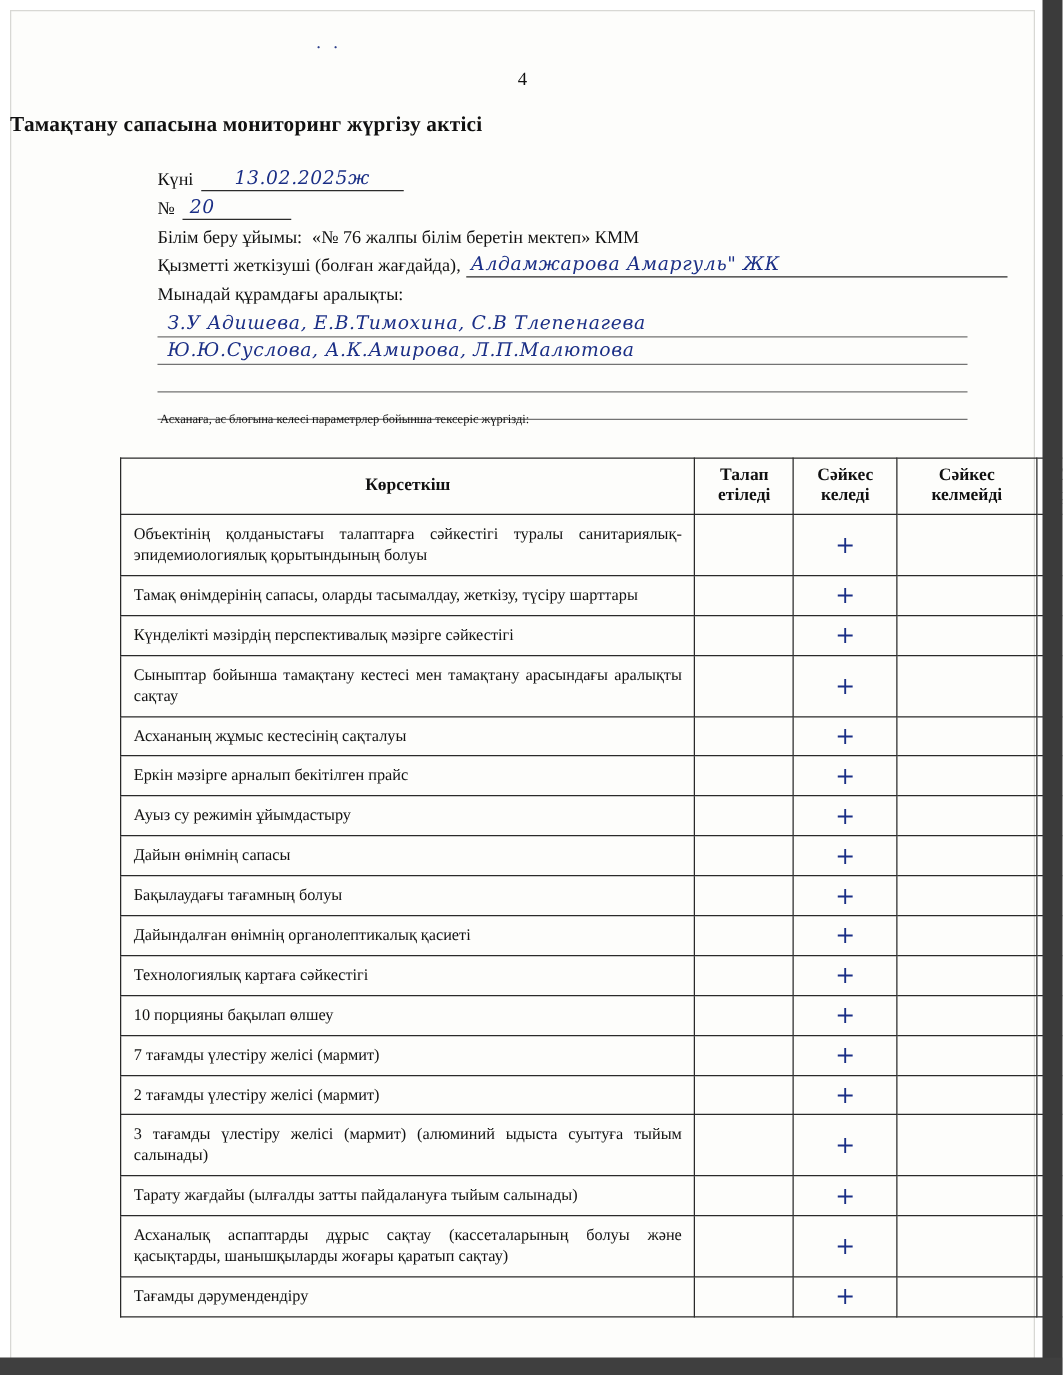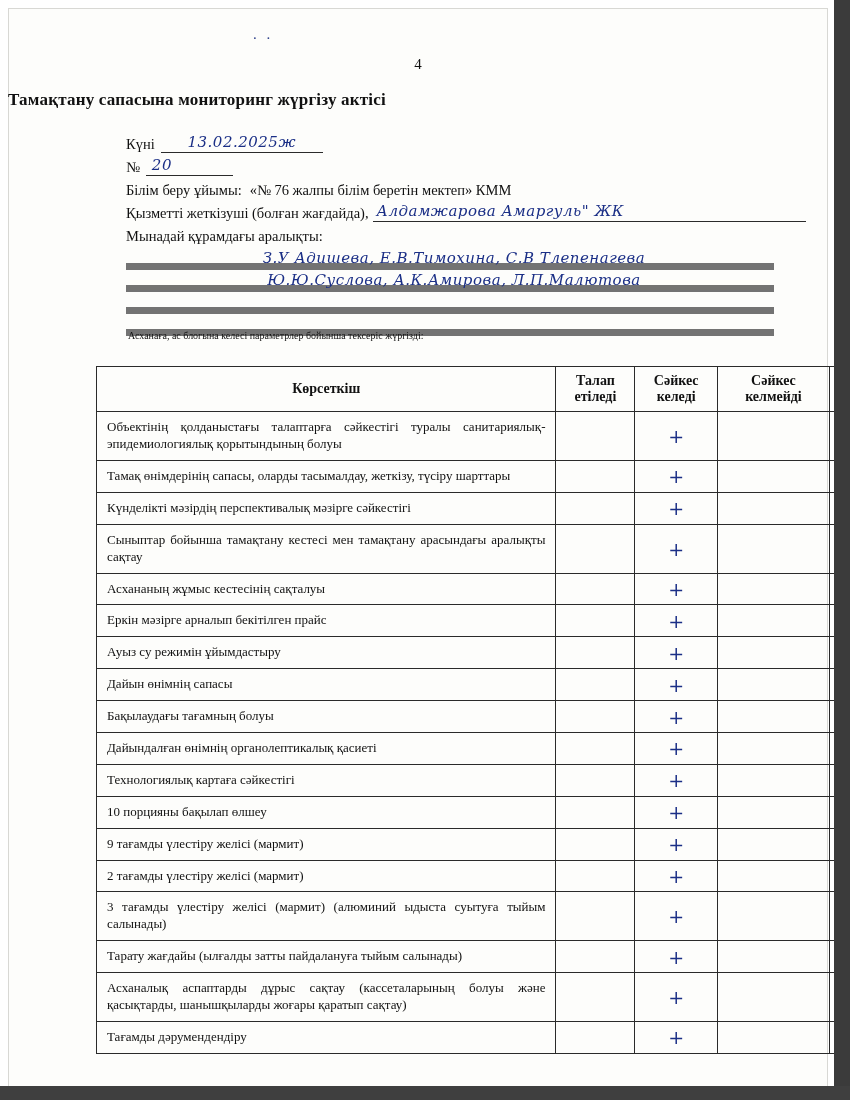--- a/index.html
+++ b/index.html
@@ -98,27 +98,26 @@
   .hw-rest {
     flex: 1 1 auto;
     border-bottom: 1px solid #2b2b2b;
     padding: 0 4px 1px 4px;
     margin-left: 4px;
   }
   .commission-lines {
     margin-top: 2px;
   }
   .cline {
-    border-bottom: 7px solid #737373;
+    border-bottom: 1px solid #737373;
     height: 22px;
     padding-left: 8px;
     padding-top: 1px;
     box-sizing: border-box;
     width: 648px;
-    text-align: center;
   }
   .intro {
     position: absolute;
     top: 322px;
     left: 120px;
     font-size: 10px;
   }
   table.chk {
     position: absolute;
     top: 358px;
@@ -294,21 +293,21 @@
           <td class="mark"></td>
         </tr>
         <tr>
           <td class="ind">10 порцияны бақылап өлшеу</td>
           <td class="mark"></td>
           <td class="mark">+</td>
           <td class="mark"></td>
           <td class="mark"></td>
         </tr>
         <tr>
-          <td class="ind">9 тағамды үлестіру желісі  (мармит)</td>
+          <td class="ind">7 тағамды үлестіру желісі  (мармит)</td>
           <td class="mark"></td>
           <td class="mark">+</td>
           <td class="mark"></td>
           <td class="mark"></td>
         </tr>
         <tr>
           <td class="ind">2 тағамды үлестіру желісі  (мармит)</td>
           <td class="mark"></td>
           <td class="mark">+</td>
           <td class="mark"></td>

